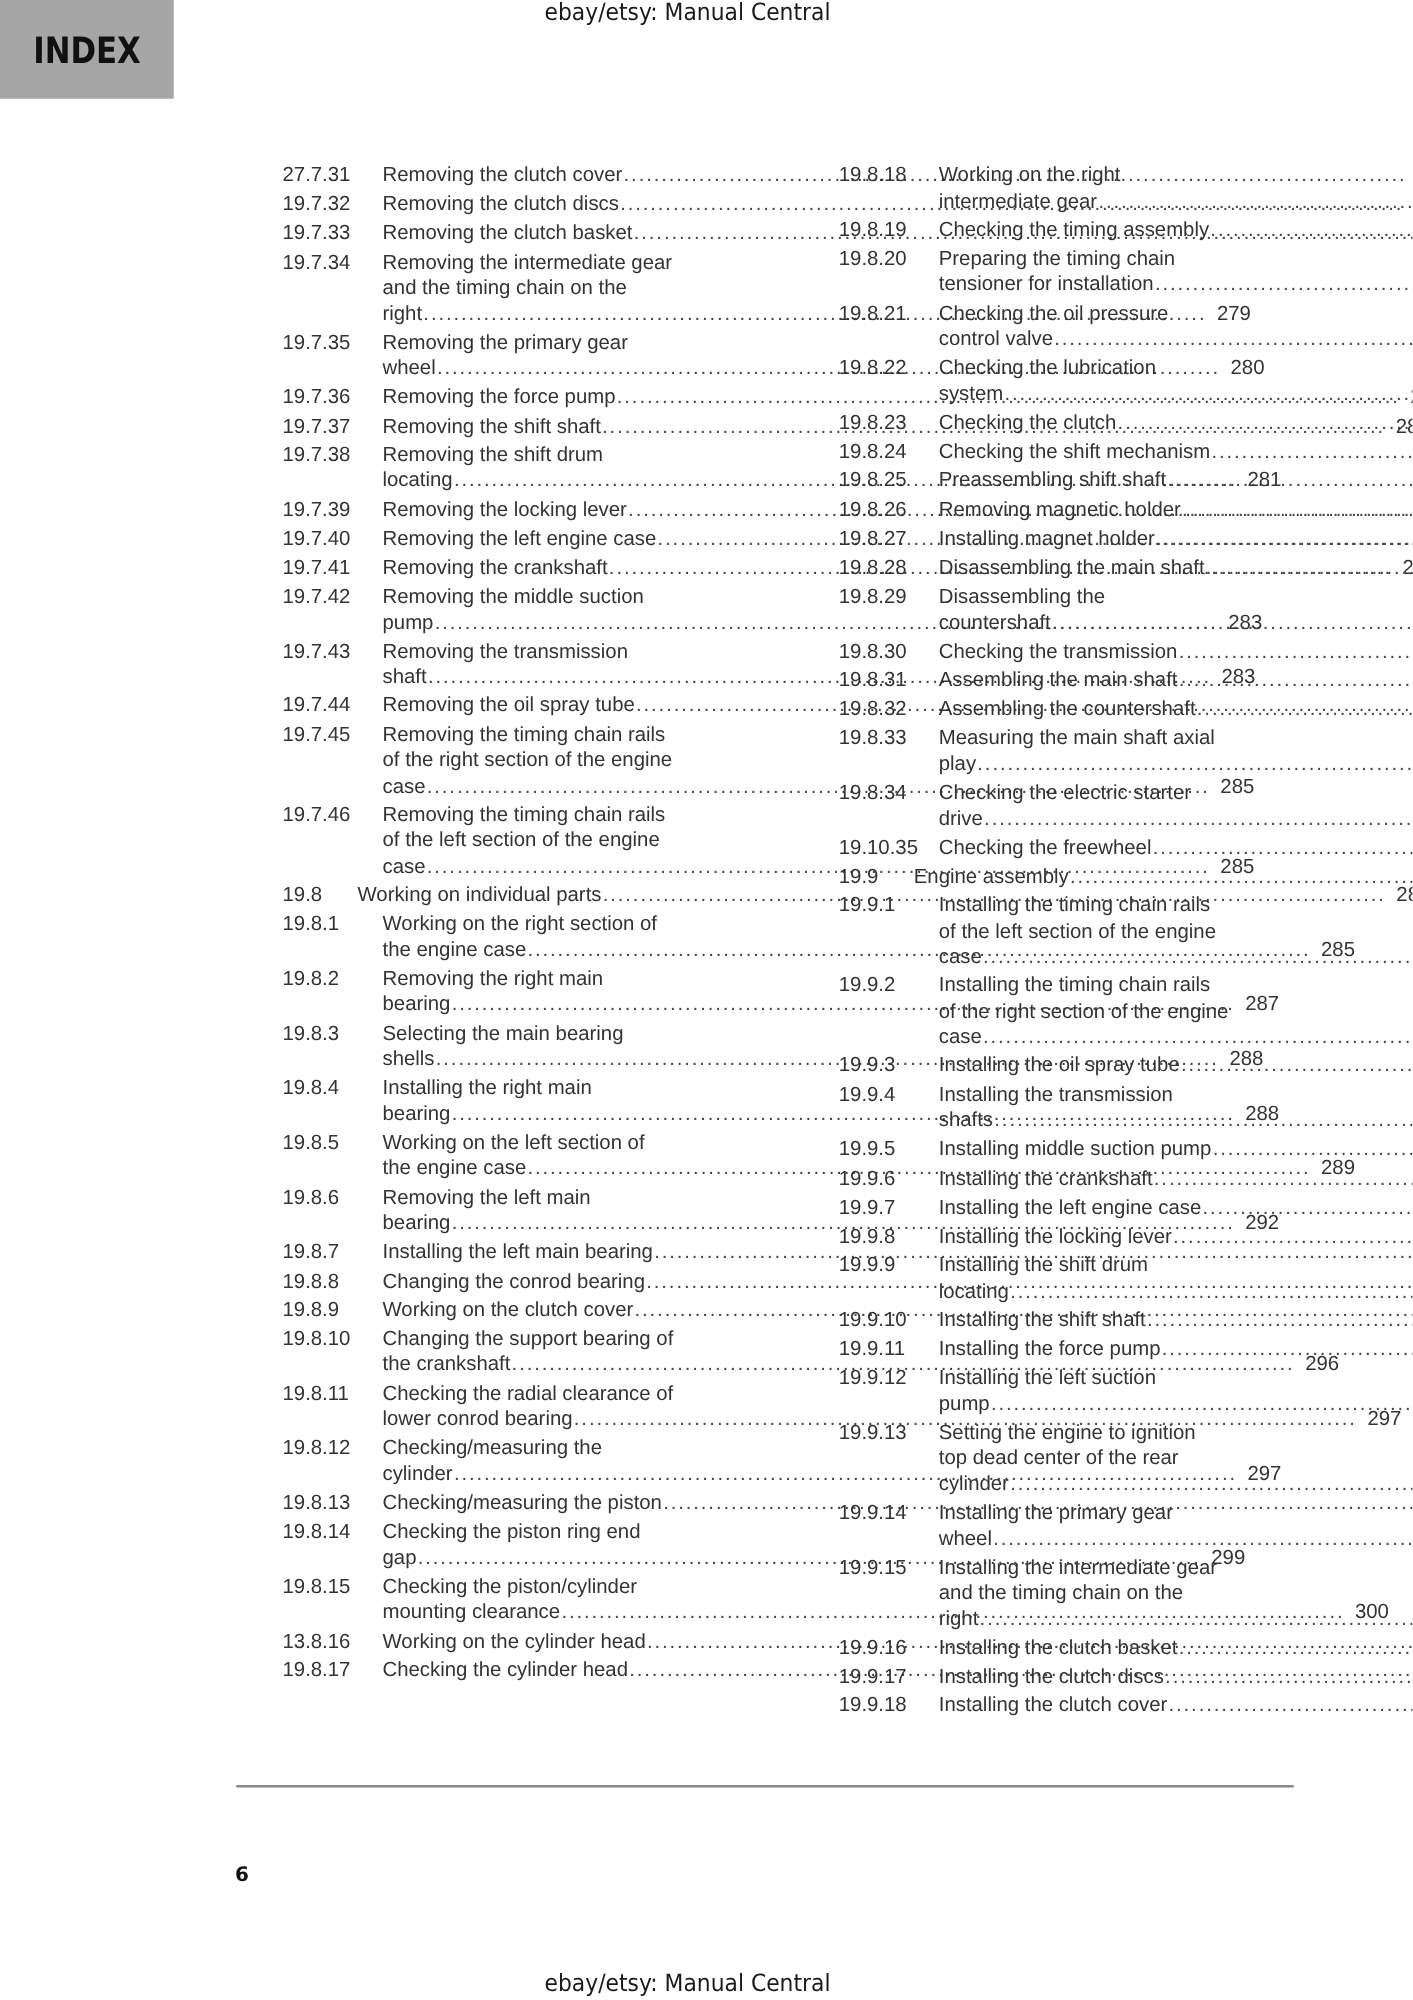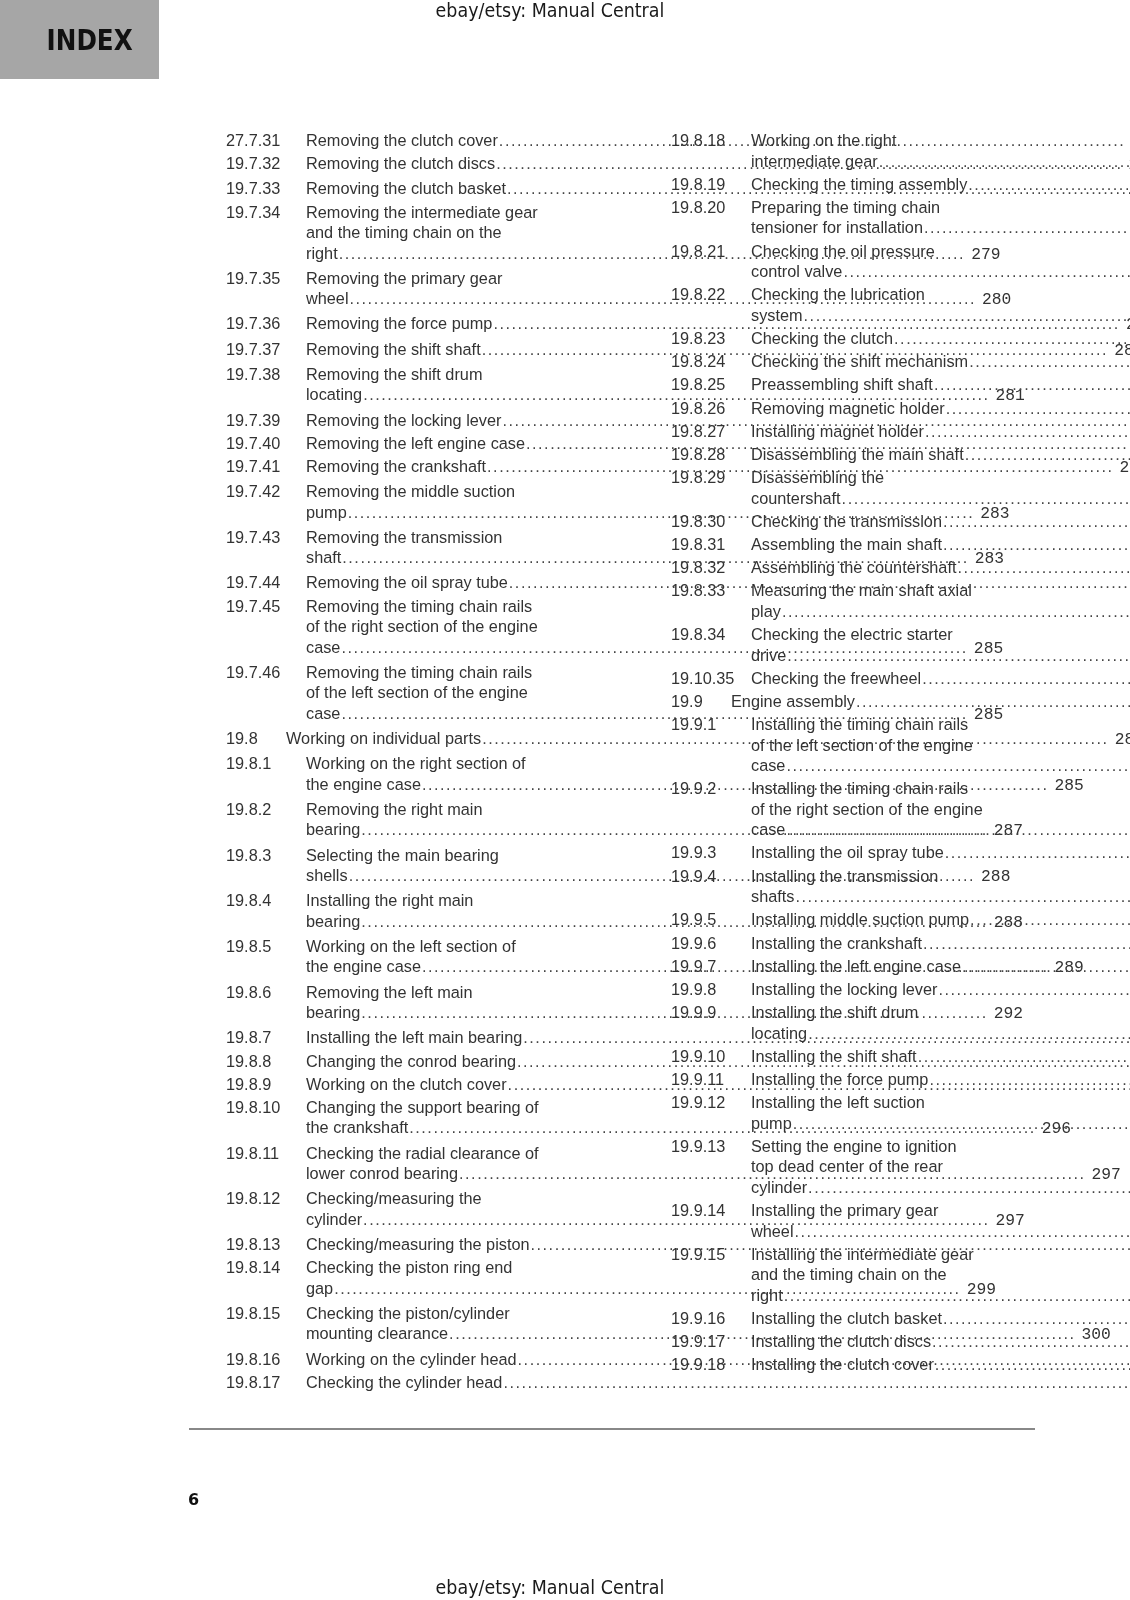--- a/index.html
+++ b/index.html
@@ -3,21 +3,21 @@
 <meta charset="utf-8">
 <style>
   html, body { margin: 0; padding: 0; }
   body {
     width: 1130px; height: 1600px; position: relative; background: #ffffff;
     font-family: "Liberation Sans", "DejaVu Sans", sans-serif; color: #333333;
     overflow: hidden;
   }
   .index-tab {
     position: absolute; left: 0; top: 0; width: 139px; height: 79px;
-    background: #a6a6a6; display: flex; align-items: center; justify-content: center; padding-left: 20px;
+    background: #a6a6a6; display: flex; align-items: center; justify-content: center;
   }
   .index-tab span {
     font-family: "DejaVu Sans", sans-serif; font-weight: bold; font-size: 29px;
     color: #111; transform: scaleX(0.85); letter-spacing: 0px;
   }
   .watermark {
     position: absolute; left: 0; width: 1100px; text-align: center;
     font-family: "DejaVu Sans", sans-serif; font-size: 19px; color: #1a1a1a;
     transform: scaleX(0.92);
   }
@@ -32,21 +32,21 @@
   .entry .body { flex: 1; display: flex; flex-direction: column; }
   .entry .line { display: flex; align-items: baseline; }
   .entry .text { white-space: nowrap; }
   .entry .dots {
     flex: 1; overflow: hidden; white-space: nowrap; margin: 0 6px 0 1px;
     letter-spacing: 1.5px; color: #444;
   }
   .entry .dots::after {
     content: "........................................................................................................";
   }
-  .entry .page { width: 32px; text-align: left; flex: none; font-family: Liberation Mono, monospace; }
+  .entry .page { width: 32px; text-align: center; flex: none; }
   .rule {
     position: absolute; left: 189px; top: 1428px; width: 846px; height: 2px; background: #888;
   }
   .page-number {
     position: absolute; left: 188px; top: 1490px; font-family: "DejaVu Sans", sans-serif;
     font-weight: bold; font-size: 16px; color: #111;
   }
 </style>
 </head>
 <body>
@@ -425,21 +425,21 @@
           <span class="text">Checking the piston/cylinder</span>
         </div>
         <div class="line">
           <span class="text">mounting clearance</span>
           <span class="dots"></span>
           <span class="page">300</span>
         </div>
       </div>
     </div>
     <div class="entry">
-      <div class="num">19.8.16</div>
+      <div class="num">13.8.16</div>
       <div class="body">
         <div class="line">
           <span class="text">Working on the cylinder head</span>
           <span class="dots"></span>
         </div>
       </div>
     </div>
     <div class="entry">
       <div class="num">19.8.17</div>
       <div class="body">

